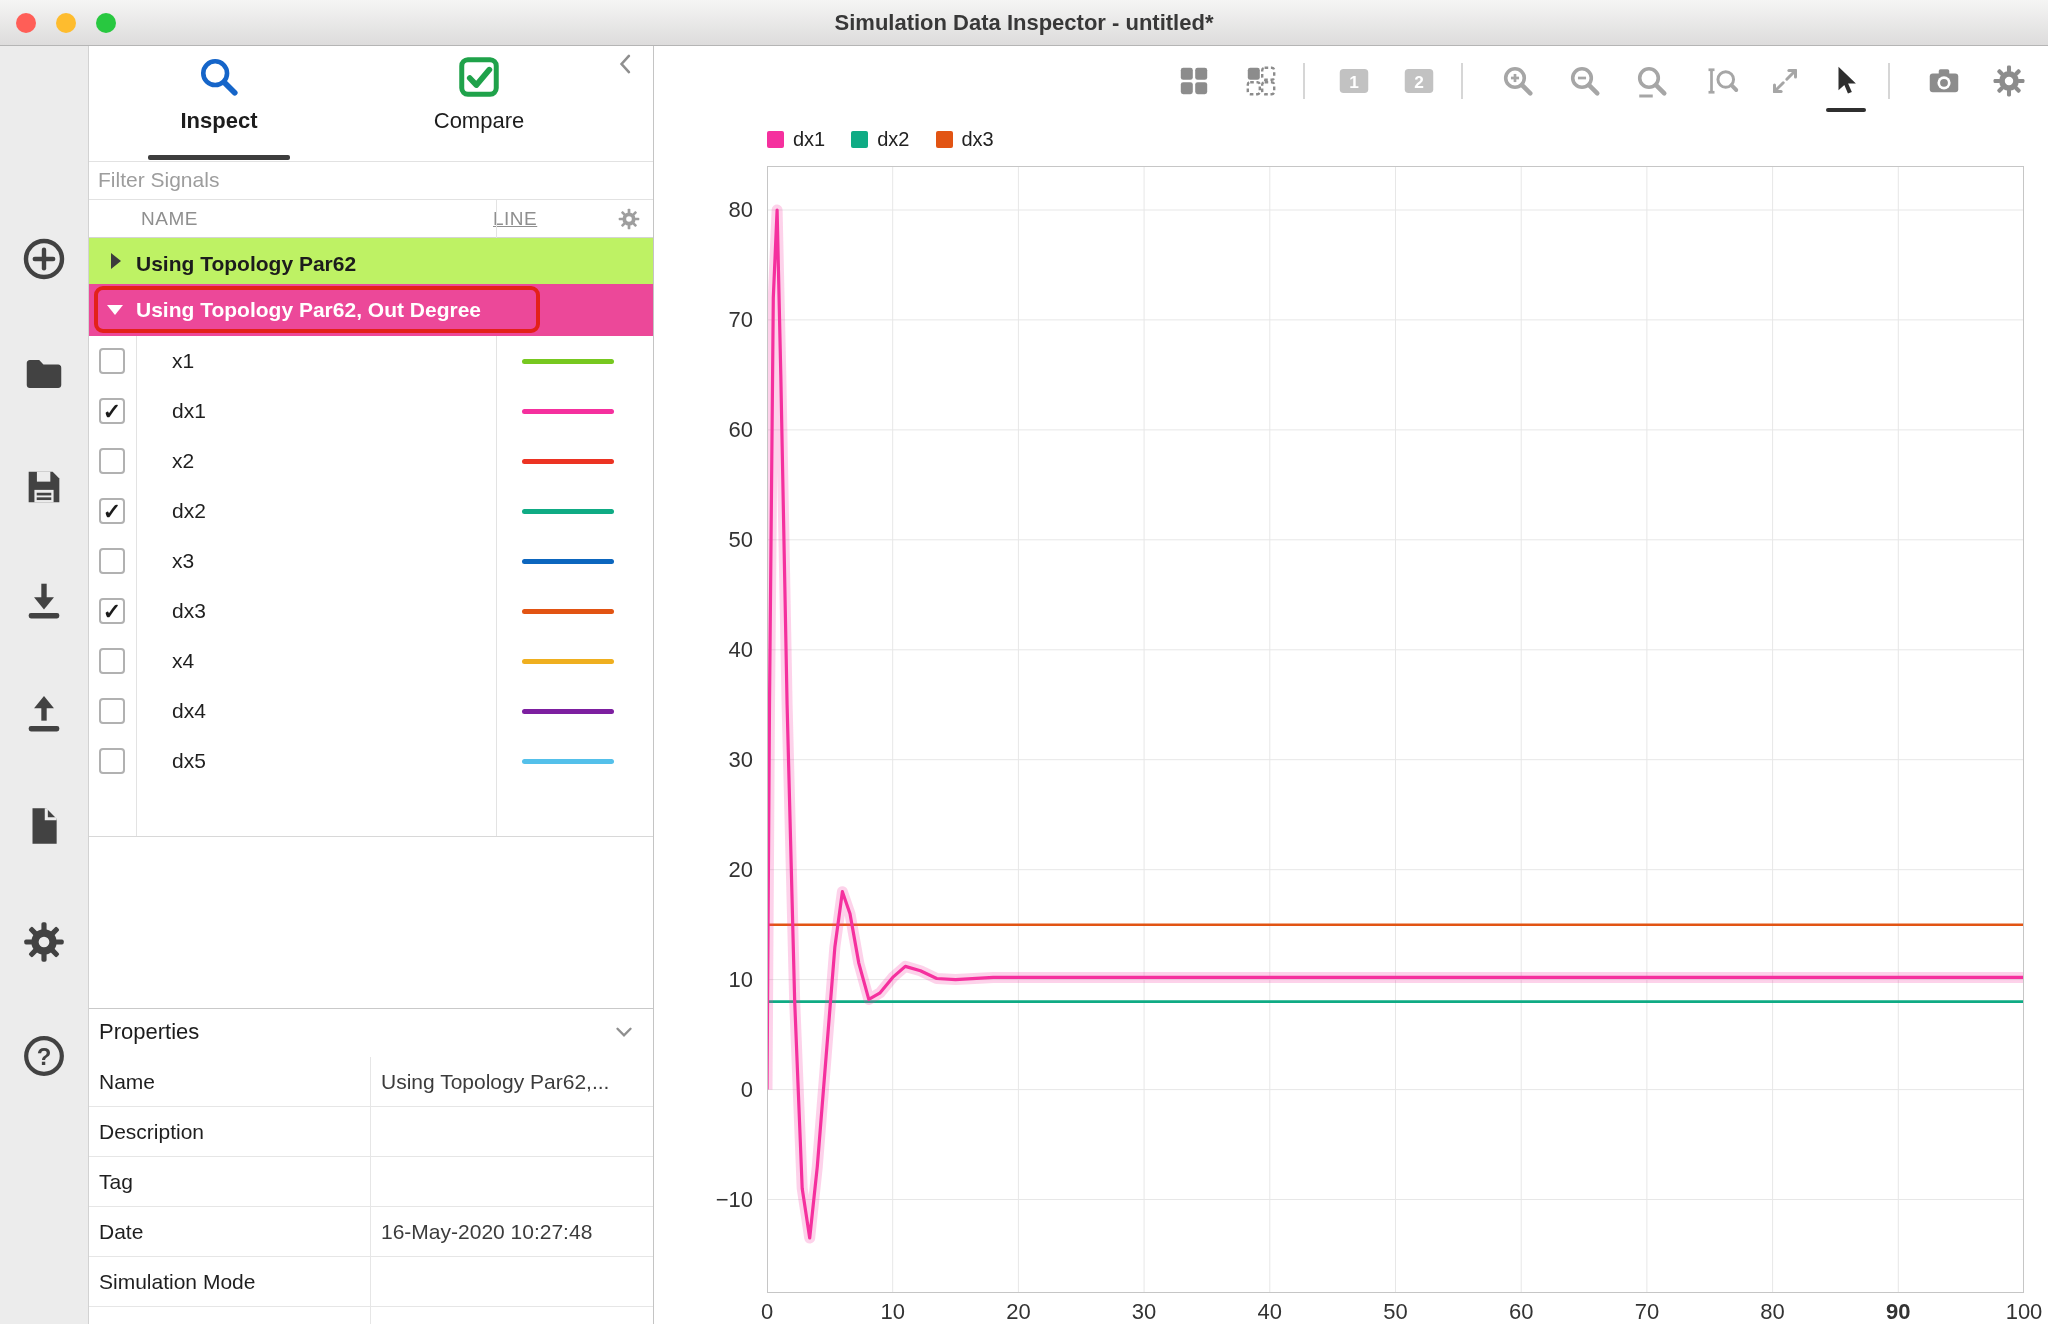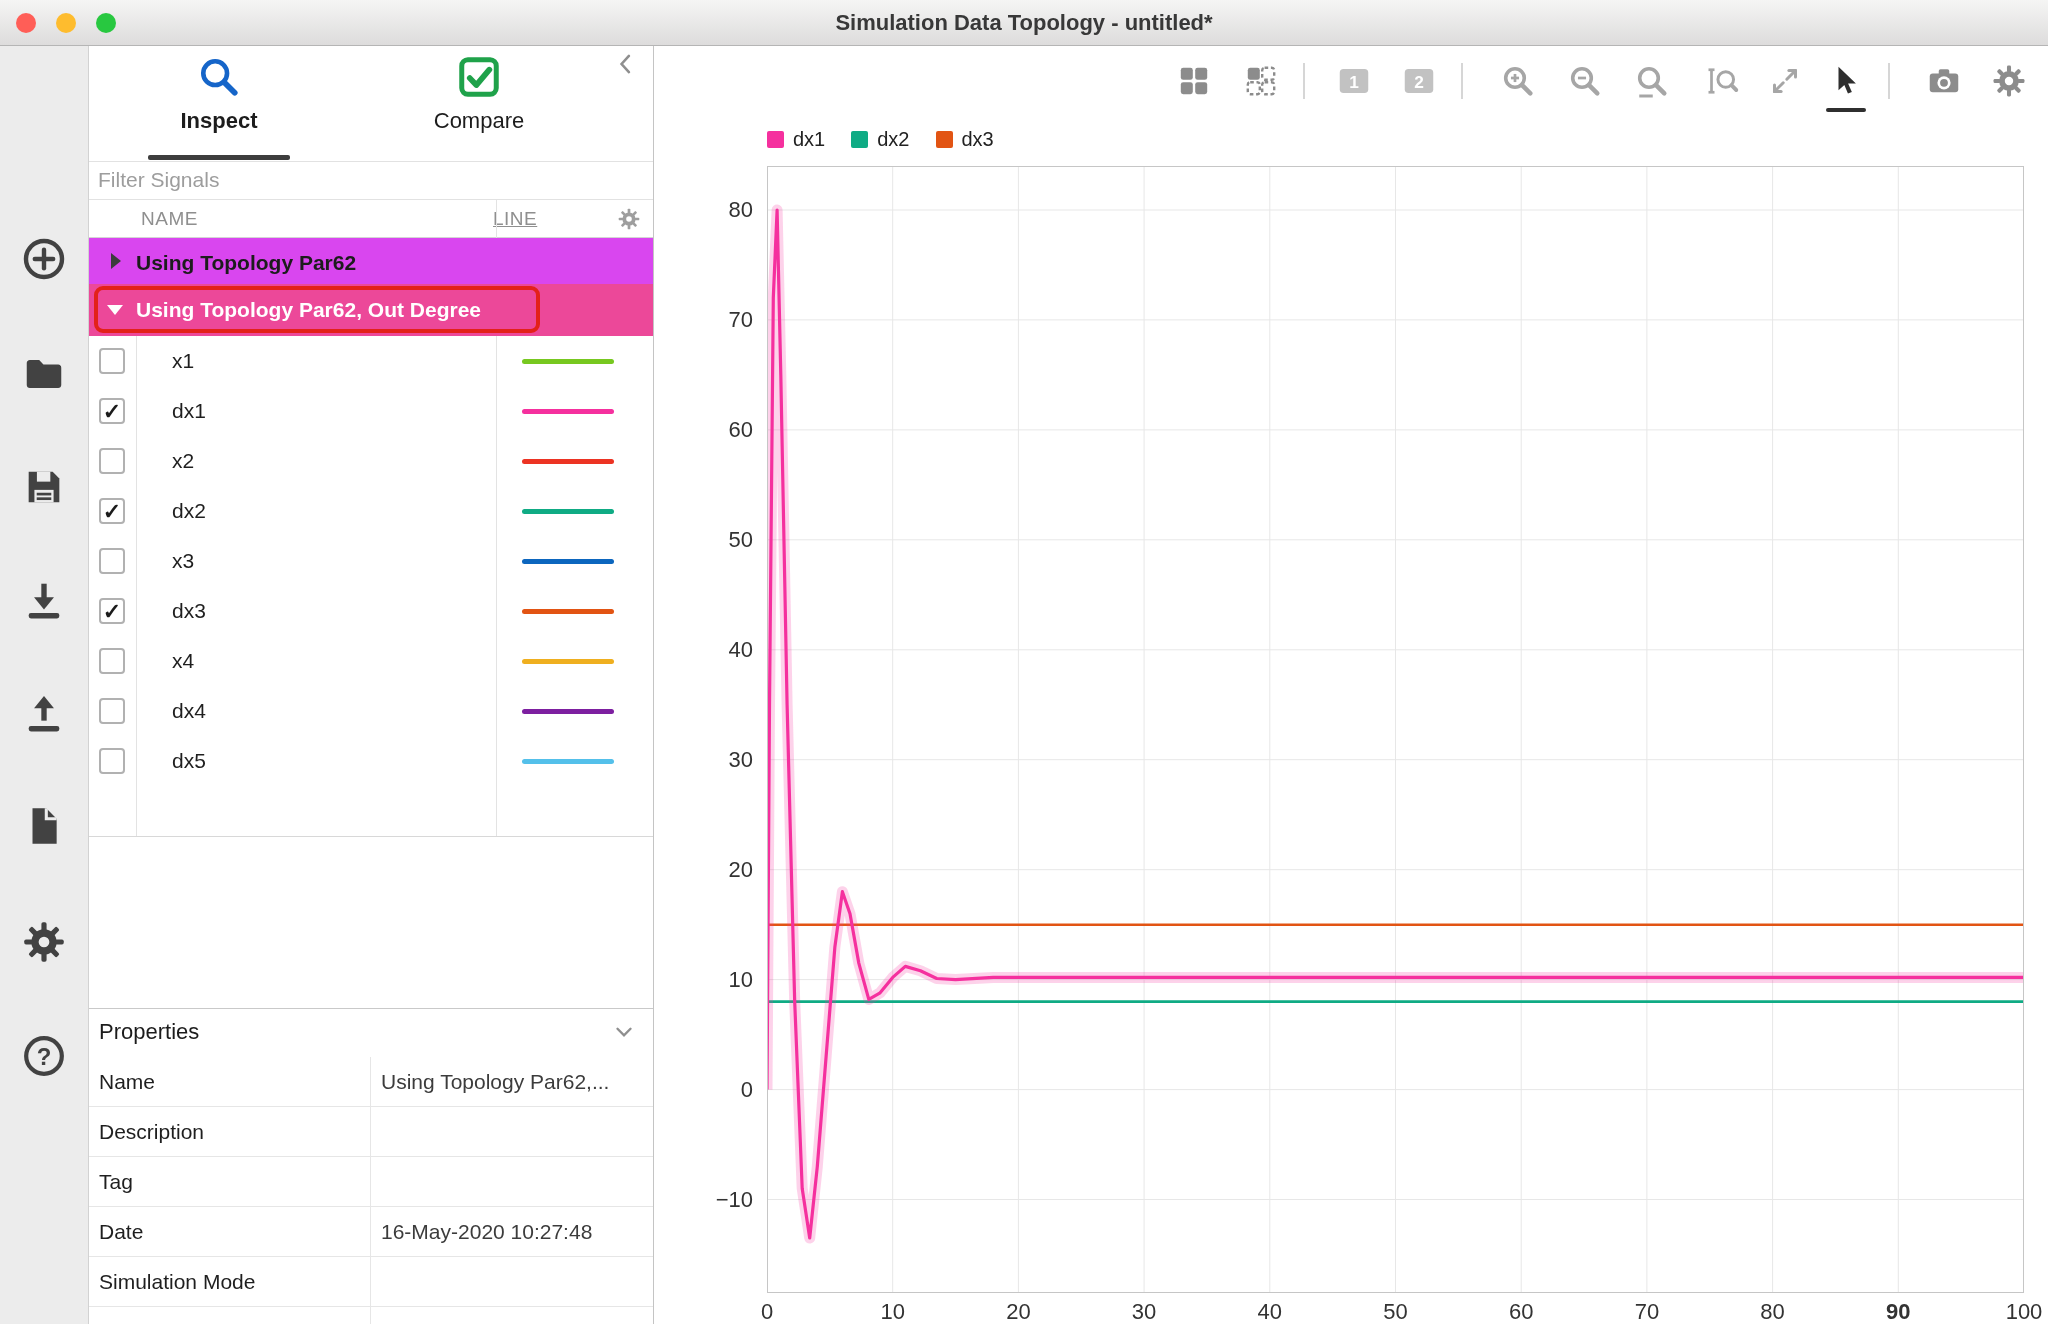--- a/index.html
+++ b/index.html
@@ -44,21 +44,21 @@
     font-size:21px; color:#444; padding-left:9px; font-family:inherit; }
   .filter-row input::placeholder { color:#9d9d9d; }
 
   .hdr-row { position:absolute; left:0; top:154px; width:564px; height:38px; border-bottom:1px solid #d4d4d4; }
   .hdr-col { position:absolute; top:8px; font-size:19px; color:#8f8f8f; letter-spacing:0.5px; }
   .hdr-name { left:52px; } .hdr-line { left:404px;text-decoration:underline; }
   .hdr-gear { position:absolute; right:12px; top:7px; width:24px; height:24px; color:#9e9e9e; }
   .hdr-gear svg { width:24px; height:24px; }
 
   .group-row { position:absolute; left:0; width:564px; }
-  .g1 { top:192px; height:56px; background:#d946ef; border-bottom:7px solid #22c55e; }
+  .g1 { top:192px; height:56px; background:#bef264; border-bottom:5px solid #22c55e; }
   .g2 { top:238px; height:52px; background:#6f6f6f; }
   .group-label { position:absolute; left:47px; top:50%; transform:translateY(-50%);
     font-size:21px; font-weight:bold; white-space:nowrap; }
   .g1 .group-label { color:#1c1c1c; }
   .g2 .group-label { color:#fff; }
   .tri-right { position:absolute; left:22px; top:15px; width:0; height:0;
     border-top:8px solid transparent; border-bottom:8px solid transparent; border-left:10px solid #3c3c3c; }
   .tri-down { position:absolute; left:18px; top:21px; width:0; height:0;
     border-left:8px solid transparent; border-right:8px solid transparent; border-top:10px solid #fff; }
   .annotation { position:absolute; left:5px; top:2px; width:446px; height:47px;
@@ -137,21 +137,21 @@
     </symbol>
   </defs>
 </svg>
 
 <div class="window">
 
   <header class="titlebar">
     <span class="tl red"></span>
     <span class="tl yellow"></span>
     <span class="tl green"></span>
-    <div class="title">Simulation Data Topology - untitled*</div>
+    <div class="title">Simulation Data Inspector - untitled*</div>
   </header>
 
   <nav class="rail">
     <button class="rail-btn" style="top:190px">
       <svg viewBox="0 0 24 24">
         <circle cx="12" cy="12" r="9.4" fill="none" stroke="currentColor" stroke-width="2.3"></circle>
         <line x1="12" y1="7.2" x2="12" y2="16.8" stroke="currentColor" stroke-width="2.3" stroke-linecap="round"></line>
         <line x1="7.2" y1="12" x2="16.8" y2="12" stroke="currentColor" stroke-width="2.3" stroke-linecap="round"></line>
       </svg>
     </button>

